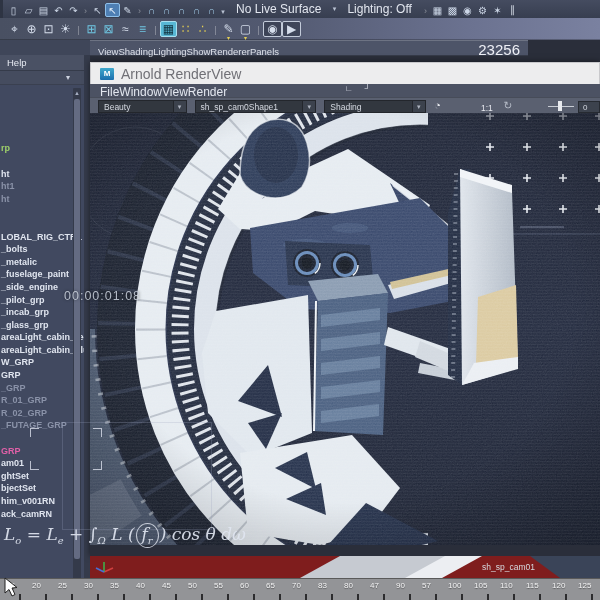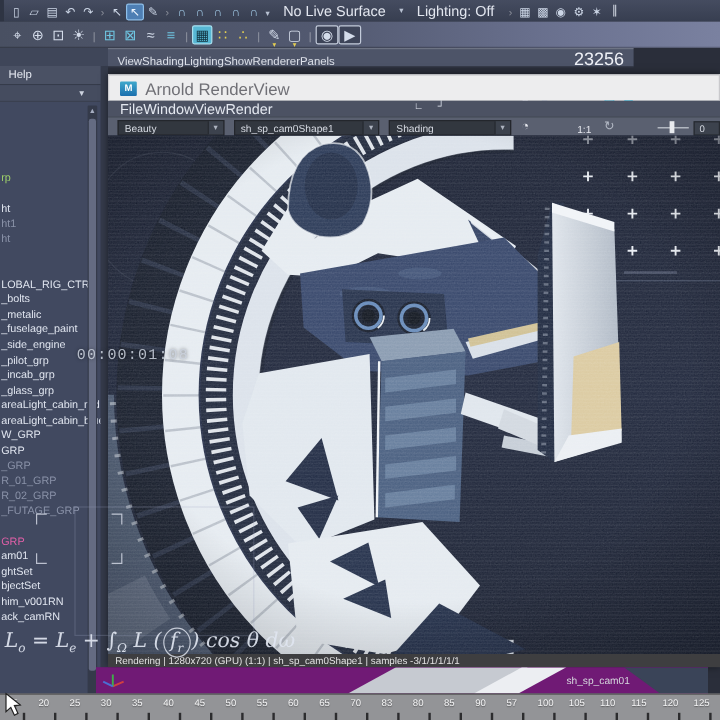--- a/index.html
+++ b/index.html
@@ -42,21 +42,21 @@
   .panel-gap { position:absolute; left:0; top:40px; width:90px; height:15px; background:#3f4659; }
 
   
   .outliner { position:absolute; left:0; top:55px; width:84px; height:523px;
     background:#414960; overflow:hidden; }
   .outliner-edge { position:absolute; left:84px; top:55px; width:6px; height:523px; background:#353b4b; }
   .ol-header { height:16px; background:#4a5164; border-bottom:1px solid #353b4a;
     display:flex; align-items:center; padding-left:7px; font-size:9.5px; color:#e6eaf2; }
   .ol-caret-row { height:14px; background:#454c5f; position:relative; border-bottom:1px solid #3a4050; }
   .ol-caret-row span { position:absolute; right:14px; top:2px; font-size:8px; color:#cdd3df; }
-  .ol-list { margin-top:7px; }
+  .ol-list { margin-top:7px;font-weight:bold; }
   .ol-item { height:12.6px; line-height:12.6px; font-size:9px; color:#e0e5ef;
     white-space:nowrap; overflow:hidden; padding-left:1px; }
   .ol-item.dim { color:#8a92a8; }
   .ol-item.green { color:#9ed06a; }
   .ol-item.pink { color:#e060a8; }
   .ol-vscroll { position:absolute; right:3px; top:33px; width:8px; height:505px;
     background:#343a4a; border-radius:1px; }
   .ol-vscroll .up { position:absolute; top:0; left:0; width:8px; height:10px;
     font-size:6px; color:#a6aec2; text-align:center; line-height:10px; }
   .ol-vscroll .thumb { position:absolute; top:11px; left:1px; width:6px; height:460px;
@@ -95,32 +95,32 @@
   .arv-value { width:22px; height:12px; background:#3c424d; border:1px solid #262a31;
     font-size:8px; color:#d6dae2; text-align:left; padding-left:4px; line-height:11px; flex:0 0 auto; }
 
   .arv-canvas { position:relative; width:510px; height:432px; background:#131a2d; overflow:hidden; }
   .scanlines { position:absolute; inset:0; pointer-events:none;
     background:repeating-linear-gradient(180deg, rgba(255,255,255,.035) 0 1px, transparent 1px 3px); }
   .arv-status { height:11px; background:#3e3e40; display:flex; align-items:center;
     padding-left:6px; font-size:8.2px; color:#e2e2e2; white-space:nowrap; }
 
   
-  .vp-strip { position:absolute; left:80px; top:556px; width:510px; height:22px;
-    background:#701a75; overflow:hidden; }
+  .vp-strip { position:absolute; left:90px; top:556px; width:510px; height:22px;
+    background:#7f1d1d; overflow:hidden; }
   .vp-cam-label { position:absolute; left:392px; top:6px; font-size:8.5px; color:#d6d9de; }
   .timeline { position:absolute; left:0; top:578px; width:600px; height:22px;
     background:#939497; border-top:1px solid #5a5a5a; display:flex; padding-left:6px; }
   .tl-cell { position:relative; width:26px; height:22px; flex:0 0 auto; }
   .tl-cell .num { position:absolute; top:2px; width:100%; text-align:left;
     font-size:8px; color:#f4f4f5; text-shadow:0 1px 1px rgba(0,0,0,.4); }
   .tl-cell .tick { position:absolute; left:50%; bottom:1px; width:1.5px; height:6px; background:#2c2c2e; }
 
   
-  .timecode { position:absolute; left:64px; top:289px; font-family:Liberation Mono, monospace;
+  .timecode { position:absolute; left:64px; top:289px; font-family:Liberation Sans, sans-serif;
     font-size:12.5px; letter-spacing:1px; color:rgba(205,211,223,.85); z-index:40;
     text-shadow:0 0 3px rgba(0,0,0,.5); }
   .equation { position:absolute; left:4px; top:523px; z-index:45;
     font-family:"DejaVu Serif", serif; font-style:italic; font-size:17px;
     color:rgba(224,229,240,.92); white-space:nowrap; }
   .equation sub { font-size:10px; }
   .circ { display:inline-block; border:1.5px solid rgba(228,233,243,.8);
     border-radius:50%; padding:0 5px 1px 5px; margin:0 1px; }
   .sel-brackets { position:absolute; left:30px; top:428px; width:72px; height:42px; z-index:30; }
   .sel-brackets i { position:absolute; width:9px; height:9px; border:0 solid rgba(218,223,235,.8); }
@@ -370,23 +370,20 @@
             <path d="M384,250 L428,244 L428,256 L372,272 Z" fill="#e9edf2"></path>
           </g>
         </g>
 
         <rect x="0" y="0" width="510" height="432" filter="url(#grain)" opacity="0.16"></rect>
         <rect x="0" y="0" width="510" height="432" fill="url(#vig)"></rect>
       </svg>
       <div class="scanlines"></div>
     </div>
 
-    <div class="arv-status">
-      <span>Rendering | 1280x720 (GPU) (1:1) | sh_sp_cam0Shape1  | samples -3/1/1/1/1/1</span>
-    </div>
   </div>
 
   <div class="vp-strip">
     <svg width="510" height="22" viewBox="0 0 510 22">
       <path d="M250,0 L360,0 L320,22 L210,22 Z" fill="#c6cad1"></path>
       <path d="M355,0 L392,0 L352,22 L315,22 Z" fill="#eceef2"></path>
       <path d="M440,0 L510,0 L510,22 L470,22 Z" fill="#3a4458"></path>
       <g stroke-width="1.6" fill="none">
         <line x1="14" y1="16" x2="23" y2="12" stroke="#d04040"></line>
         <line x1="14" y1="16" x2="14" y2="6" stroke="#3fae4a"></line>
@@ -462,21 +459,21 @@
         <span class="num">83</span>
         <span class="tick"></span>
       </span>
 
       <span class="tl-cell">
         <span class="num">80</span>
         <span class="tick"></span>
       </span>
 
       <span class="tl-cell">
-        <span class="num">85</span>
+        <span class="num">47</span>
         <span class="tick"></span>
       </span>
 
       <span class="tl-cell">
         <span class="num">90</span>
         <span class="tick"></span>
       </span>
 
       <span class="tl-cell">
         <span class="num">57</span>

